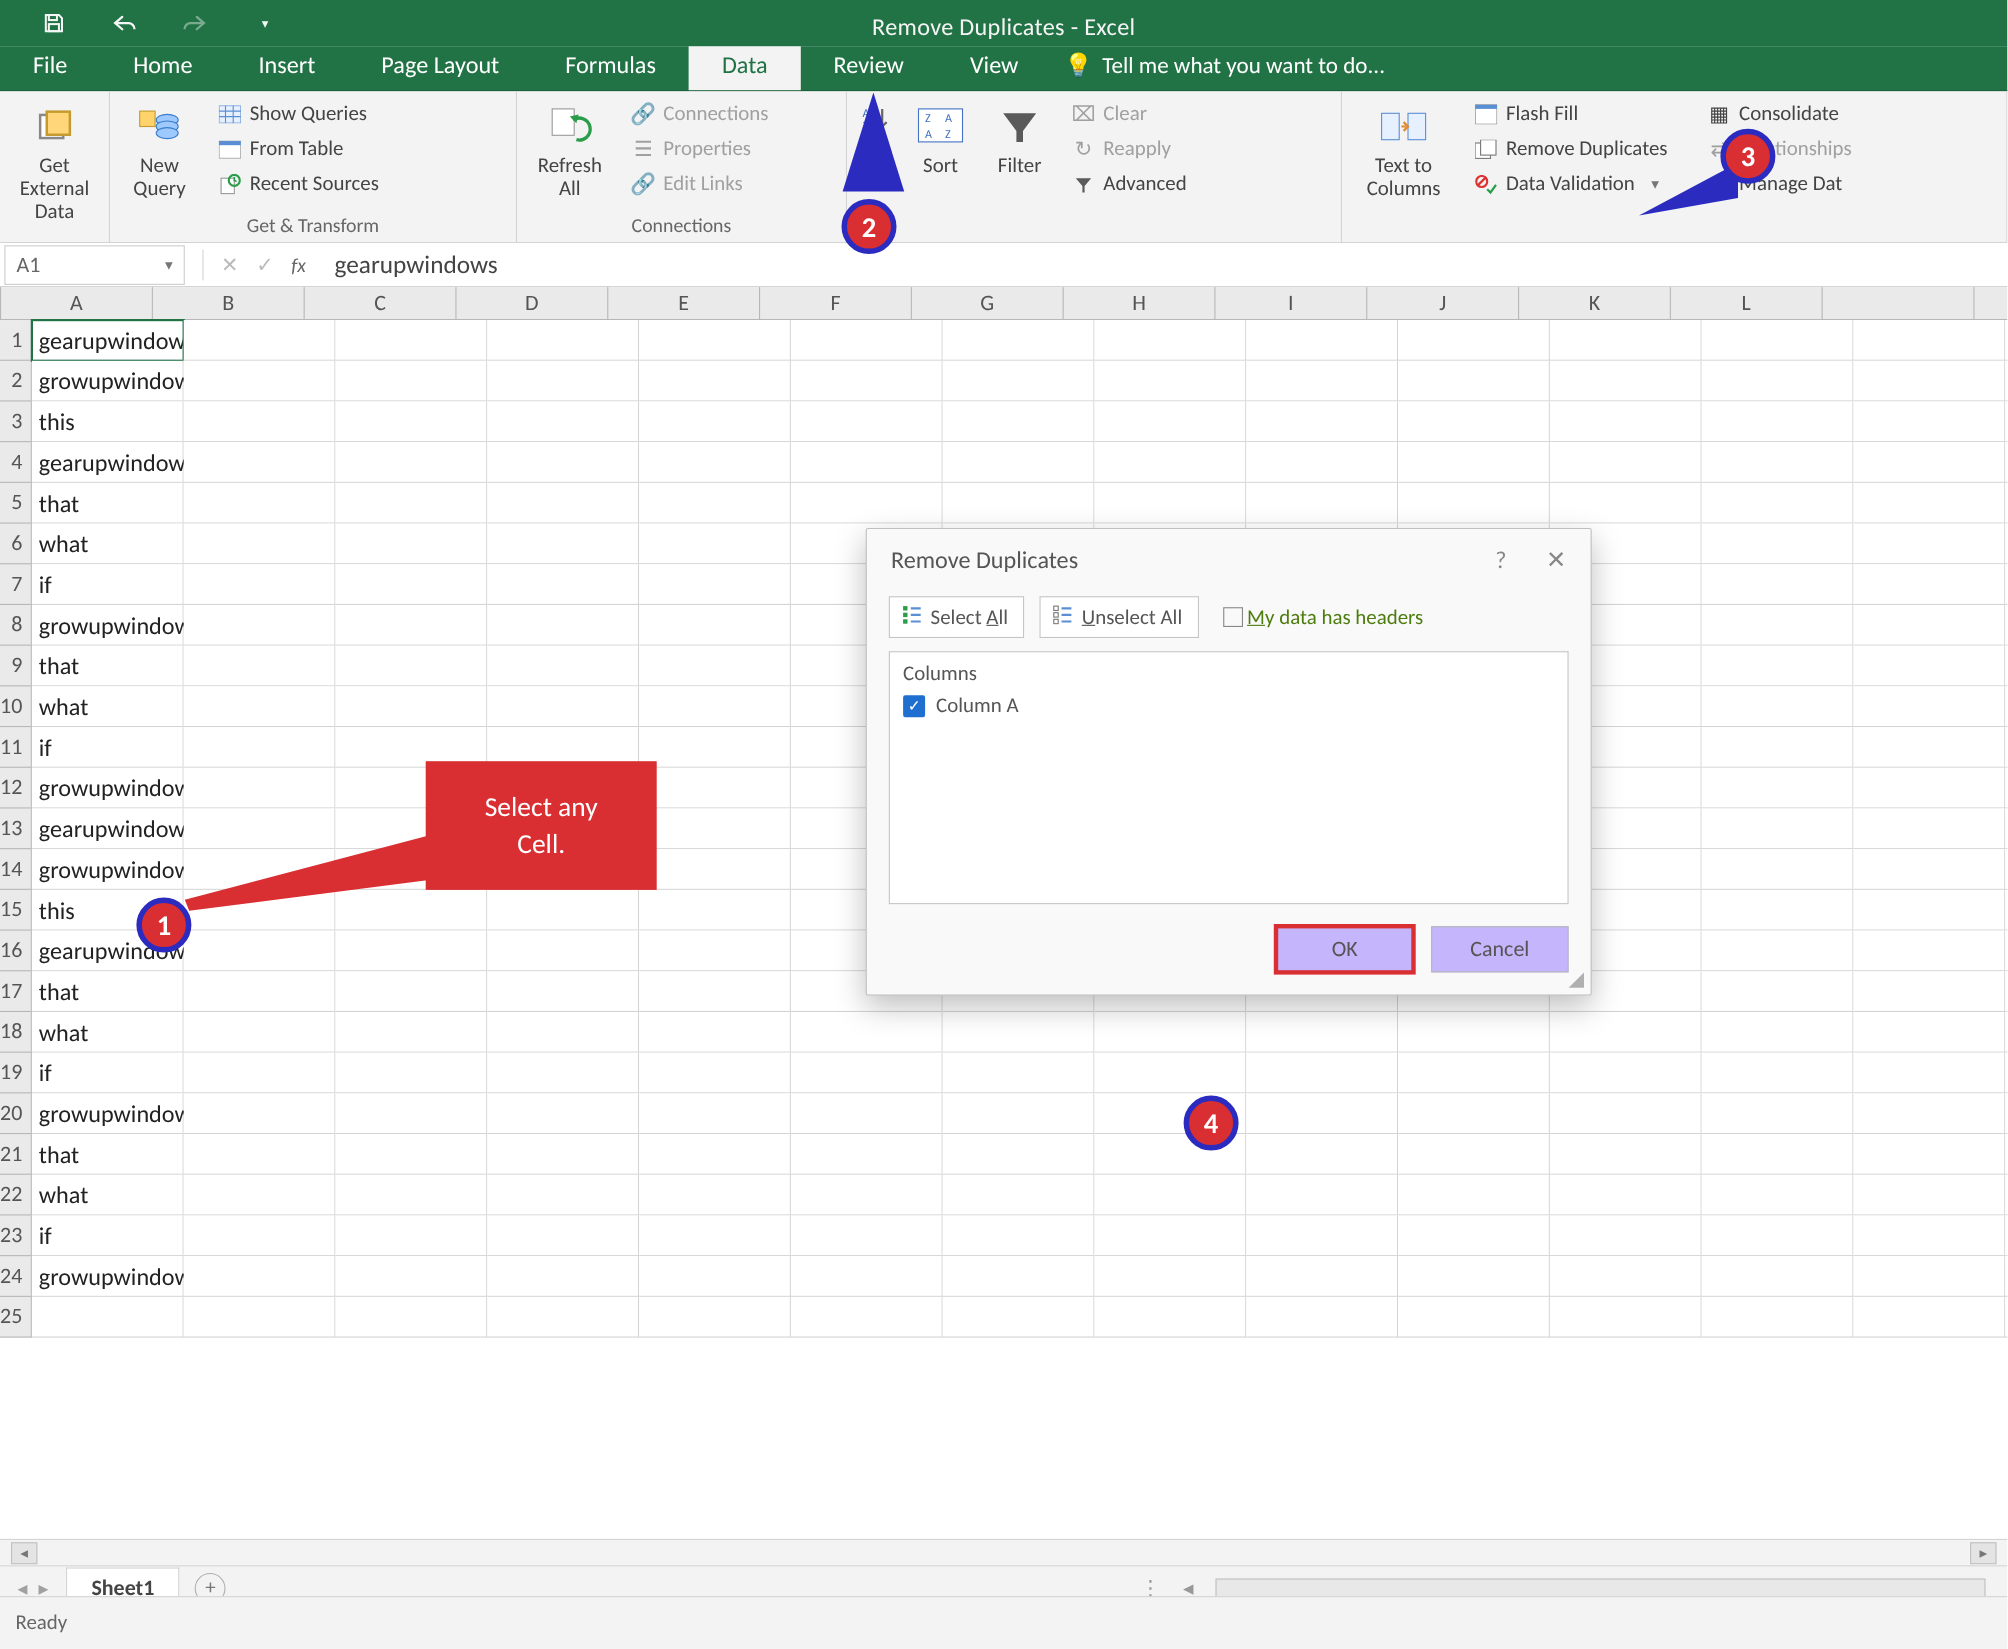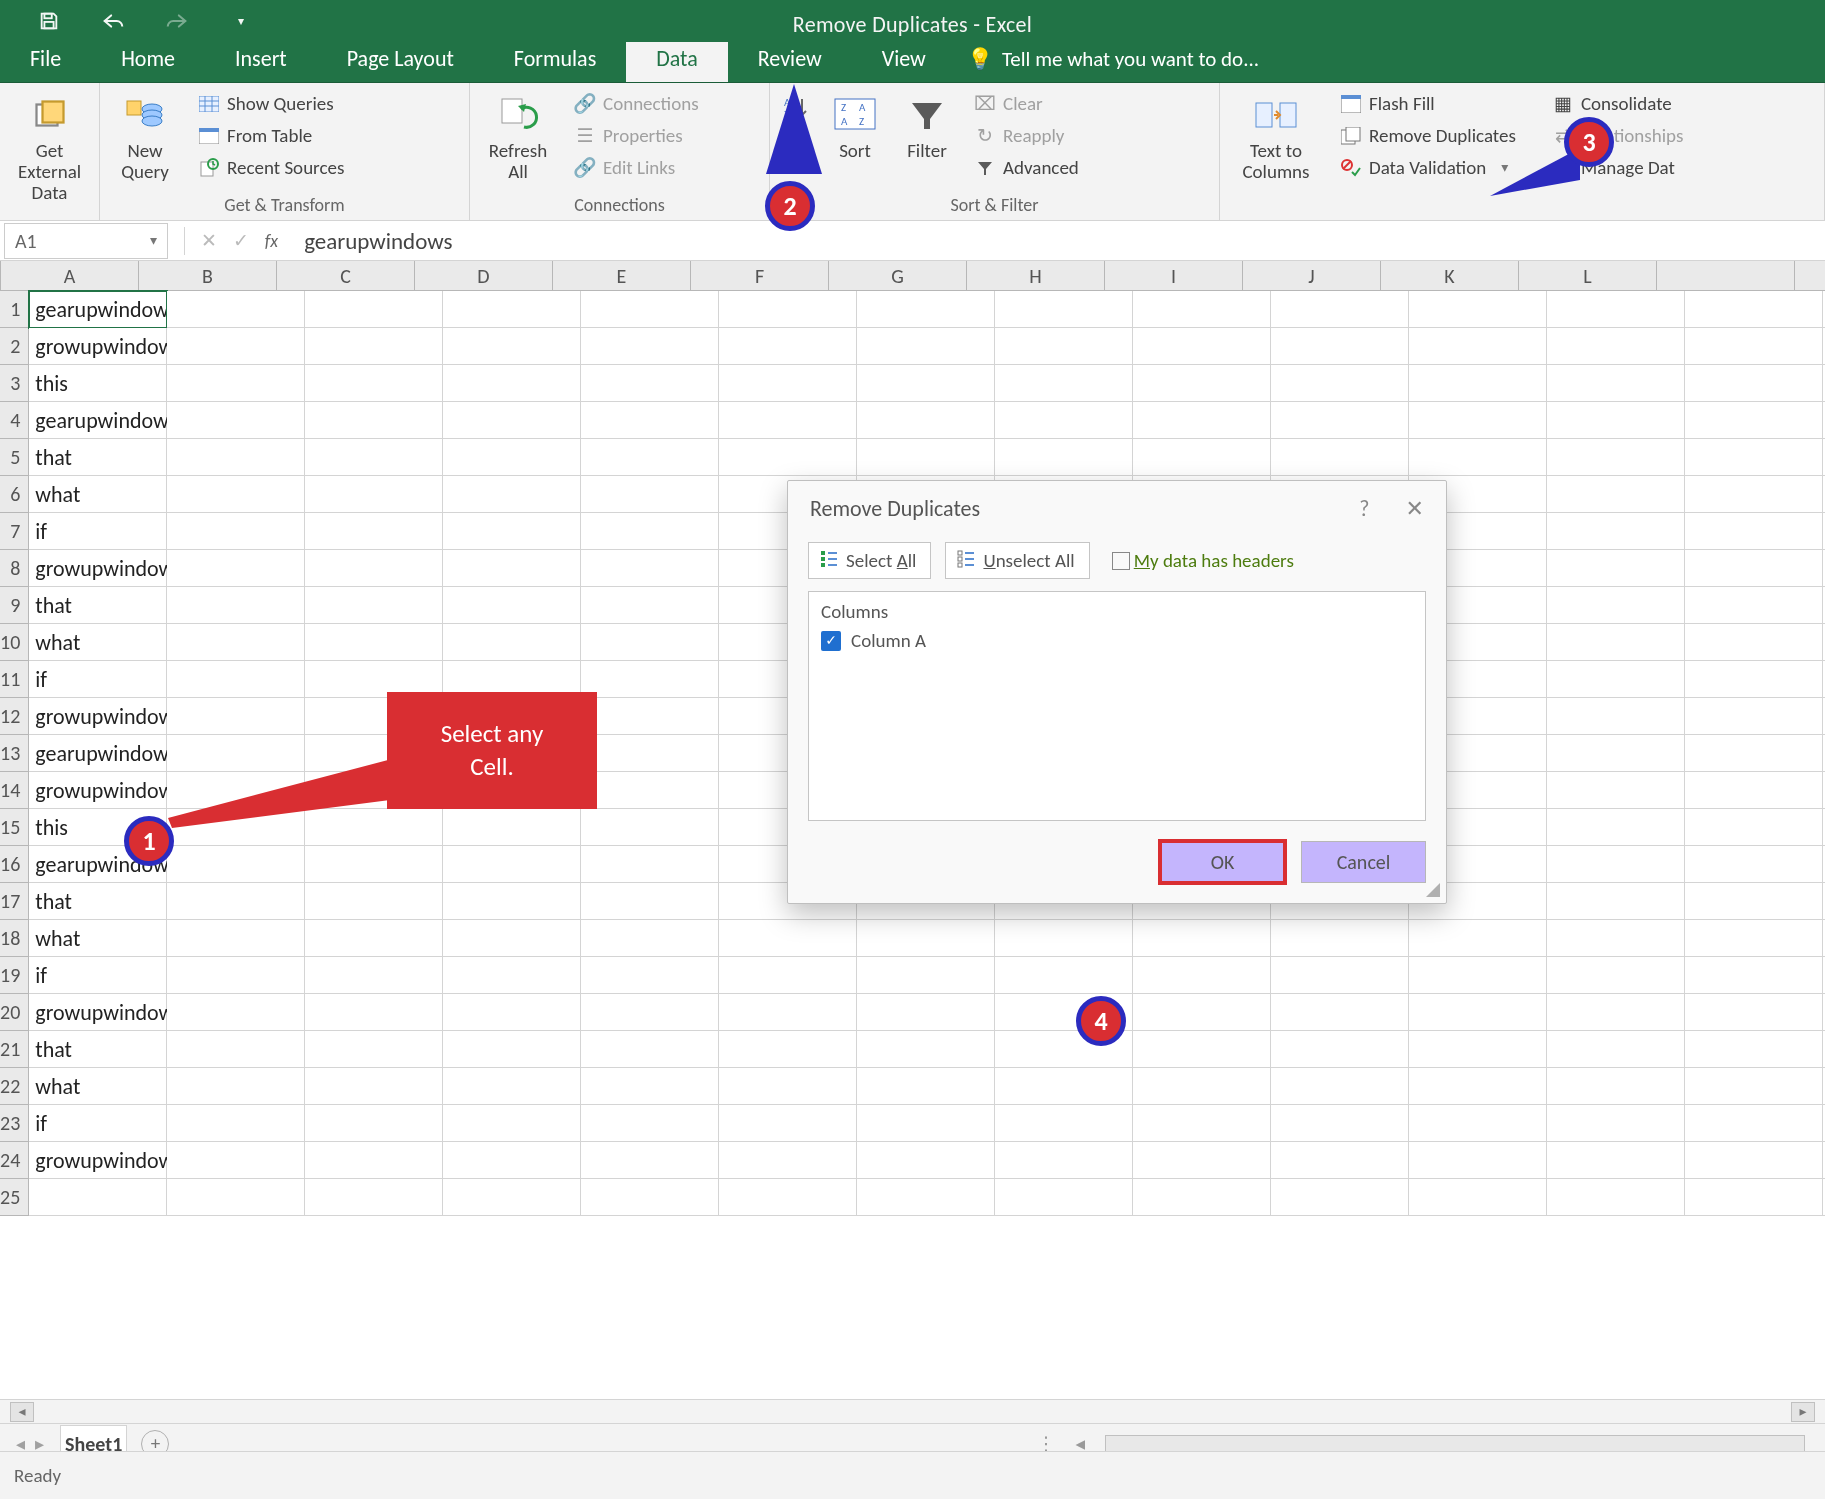--- a/index.html
+++ b/index.html
@@ -72,21 +72,21 @@
 .dlg-footer .btn.ok { outline: 4px solid #d92e32; outline-offset: -2px; }
 .dlg-resize { position:absolute; right:6px; bottom:6px; width:0; height:0; border-style:solid; border-width:0 0 14px 14px; border-color: transparent transparent #b0b0b0 transparent;}
 
 
 .bubble { position: absolute; width: 50px; height: 50px; border-radius: 50%; background: #d92e32; border: 5px solid #2b2bbf; color: #fff; font-size: 26px; font-weight: 700; display: flex; align-items: center; justify-content: center; z-index: 100; }
 .ann-box { position: absolute; background: #d92e32; color: #fff; font-size: 25px; padding: 26px 30px; text-align: center; width: 210px; line-height: 1.3; z-index: 80; }
 
 
 .sheet-tabs { position: absolute; bottom: 36px; left: 0; right: 0; height: 40px; background: #f3f3f3; display: flex; align-items: center; border-top: 1px solid #d4d4d4; }
 .sheet-tabs .nav { display: flex; gap: 10px; padding: 0 16px; color: #a0a0a0; font-size: 18px; }
-.sheet-tab { background: #fff; border: 1px solid #d4d4d4; border-bottom: none; padding: 6px 4px; font-size: 20px; color: #444; font-weight: 600; }
+.sheet-tab { background: #fff; border: 1px solid #d4d4d4; border-bottom: none; padding: 6px 22px; font-size: 20px; color: #444; font-weight: 600; }
 .sheet-tabs .plus { width: 28px; height: 28px; border: 1px solid #b0b0b0; border-radius: 50%; display: flex; align-items: center; justify-content: center; margin-left: 14px; color: #777; }
 .sheet-tabs .scroll-right { margin-left:auto; padding-right:20px; display:flex; align-items:center; gap:20px; color:#999;}
 .scroll-track { width:700px; height:18px; border:1px solid #c0c0c0; background:#e8e8e8;}
 
 
 .statusbar { position: absolute; bottom: 0; left: 0; right: 0; height: 48px; background: #f3f3f3; display: flex; align-items: center; padding: 0 14px; color: #666; font-size: 19px; border-top: 1px solid #d4d4d4; }
 
 
 .hscroll { position:absolute; bottom:76px; left:0; right:0; height:24px; background:#f3f3f3; border-top:1px solid #d4d4d4; display:flex; align-items:center; padding:0 10px; justify-content:space-between;}
 .hscroll .arrow-btn { width:24px; height:20px; background:#e4e4e4; border:1px solid #c0c0c0; display:flex; align-items:center; justify-content:center; color:#777; font-size:14px;}
@@ -282,21 +282,20 @@
         <div class="small-btn">
             <span class="si">
               <svg width="18" height="18" viewBox="0 0 18 18">
                 <polygon points="2,3 16,3 10,10 10,16 8,16 8,10" fill="#5a5a5a"></polygon>
               </svg>
             </span>
             <span>Advanced</span>
           </div>
       </div>
     </div>
-    <div class="ribbon-group-label">Sort &amp; Filter</div>
   </div>
 
   <div class="ribbon-group" style="flex:1">
     <div class="ribbon-group-content">
       <div class="big-btn" style="width:100px">
         <span class="icon-slot">
             <svg width="48" height="40" viewBox="0 0 48 40">
               <rect x="4" y="8" width="16" height="24" fill="#e7f0ff" stroke="#5b8fd4"></rect>
               <rect x="28" y="8" width="16" height="24" fill="#e7f0ff" stroke="#5b8fd4"></rect>
               <path d="M22 20 h4 M24 16 l4 4 l-4 4" stroke="#e08a2c" stroke-width="2" fill="none"></path>

